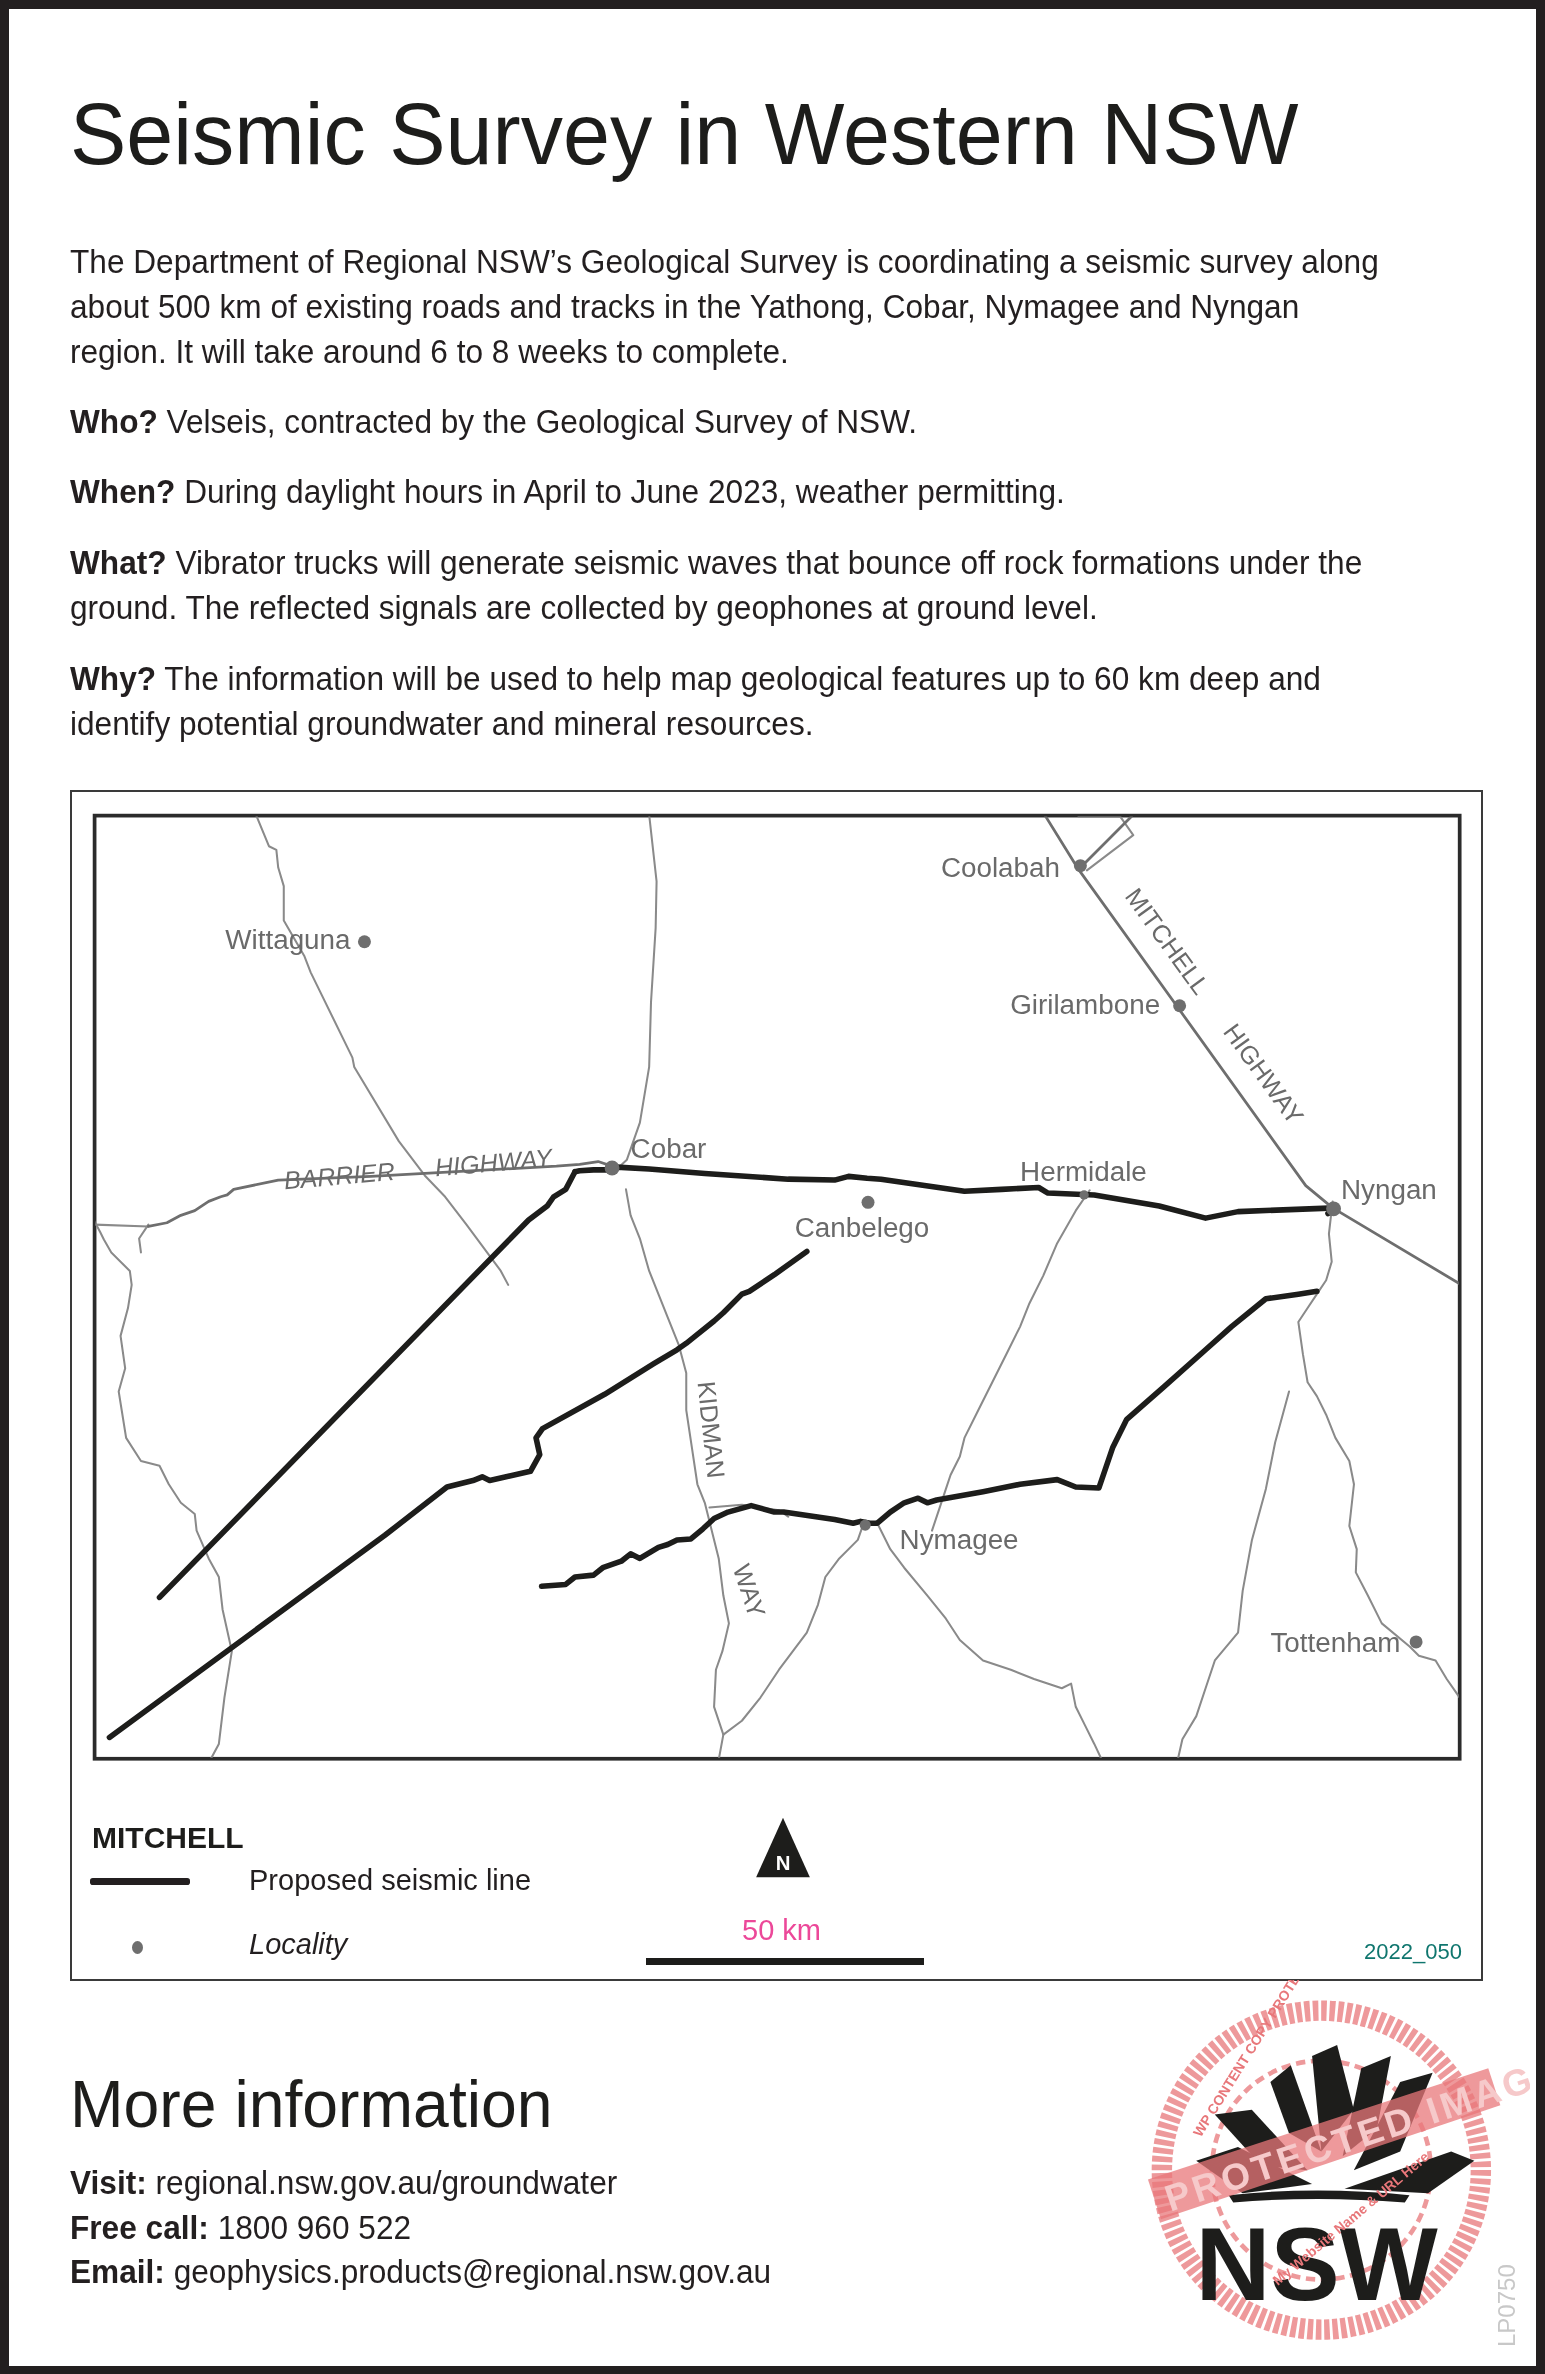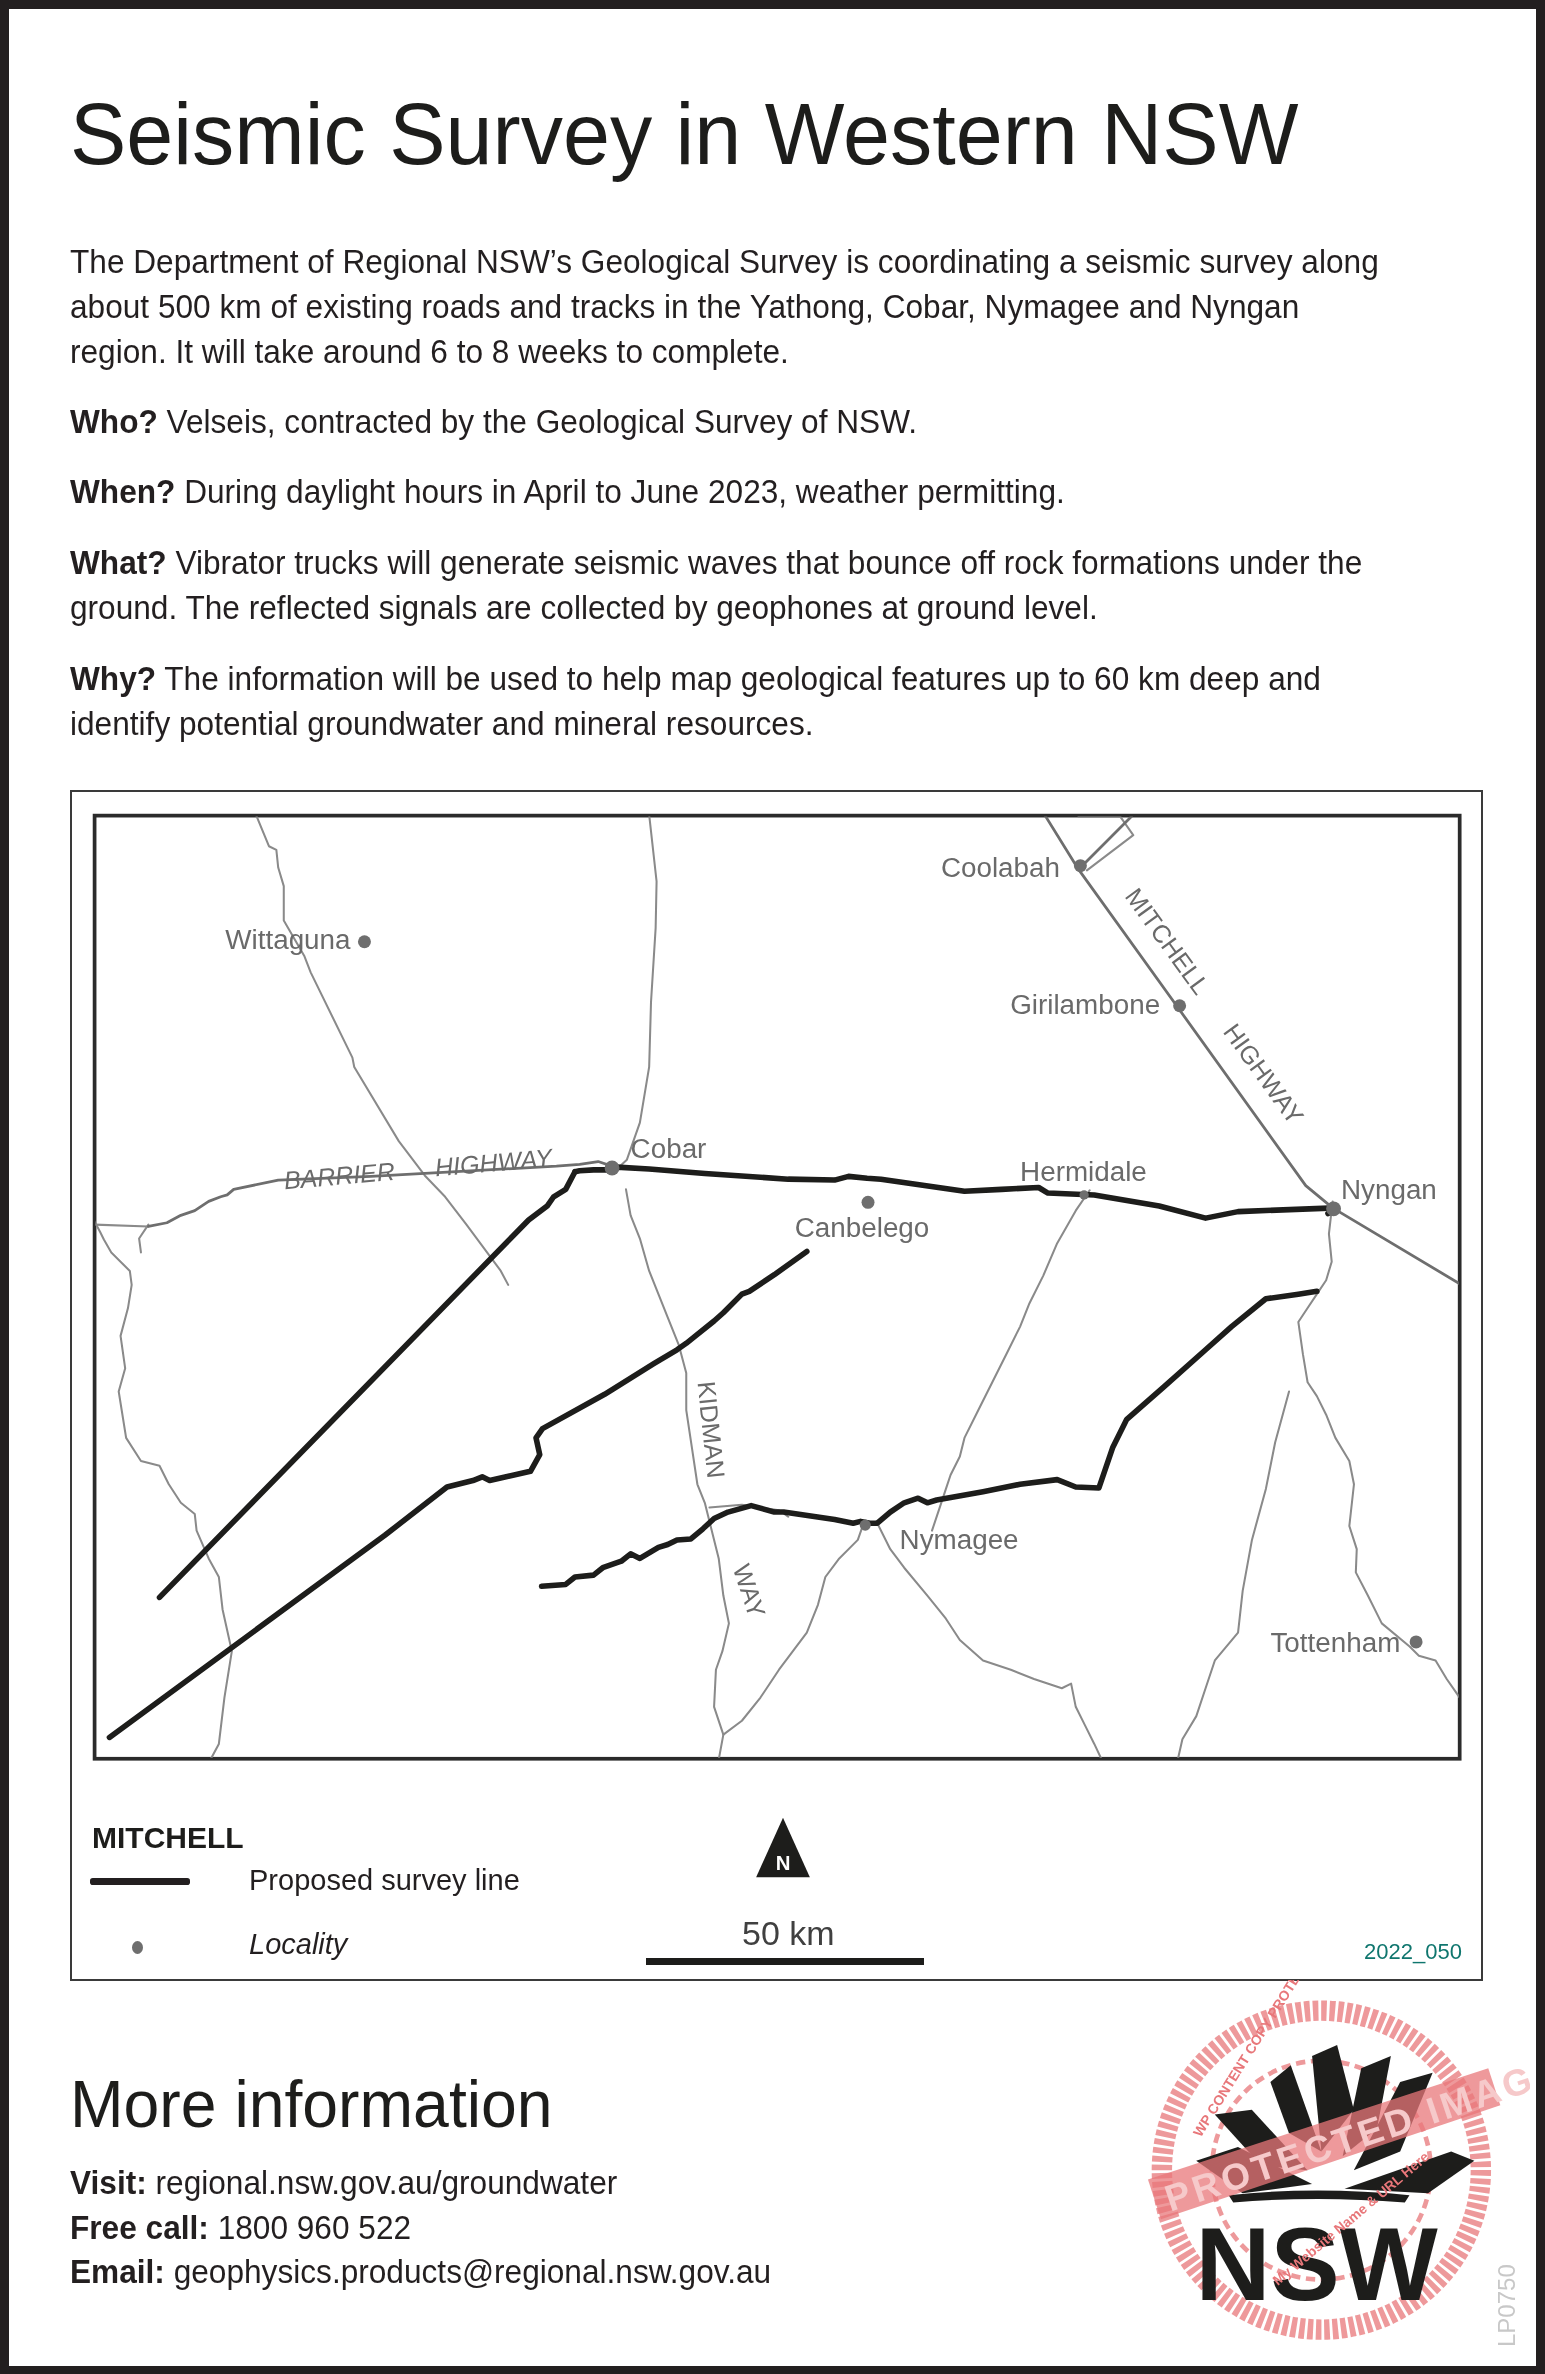--- a/index.html
+++ b/index.html
@@ -19,21 +19,21 @@
   .p-why { top: 656px; }
   .map-box { position: absolute; left: 70px; top: 790px; width: 1413px; height: 1191px;
              box-sizing: border-box; border: 2.8px solid #3a3a3a; }
   svg.map { position: absolute; left: 0; top: 0; width: 1545px; height: 2375px; pointer-events: none; }
   svg.map text { font-family: "Liberation Sans", sans-serif; }
   .legend-title { position: absolute; left: 92px; top: 1821px; font-size: 30px; font-weight: 700; color: #1d1d1b; }
   .legend-line-label { position: absolute; left: 249px; top: 1864px; font-size: 29px; color: #231f20; }
   .legend-locality-label { position: absolute; left: 249px; top: 1928px; font-size: 29px; color: #231f20; font-style: italic; }
   .legend-line-swatch { position: absolute; left: 90px; top: 1878px; width: 100px; height: 6.5px; background: #231f20; border-radius: 2.8px; }
   .legend-dot { position: absolute; left: 132px; top: 1941px; width: 11px; height: 13px; border-radius: 50%; background: #6e6e6e; }
-  .scale-label { position: absolute; left: 742px; top: 1914px; font-size: 34px; color: #404040; }
+  .scale-label { position: absolute; left: 742px; top: 1914px; font-size: 29px; color: #ec4899; }
   .scale-bar { position: absolute; left: 646px; top: 1958px; width: 278px; height: 6.5px; background: #1d1d1b; }
   .north-arrow { position: absolute; left: 754px; top: 1816px; width: 58px; height: 63px; }
   .map-code { position: absolute; left: 1364px; top: 1939px; font-size: 22px; color: #0f766e; }
   .more-title { position: absolute; left: 70px; top: 2065px; font-size: 67px; font-weight: 400; color: #1d1d1b;
                 transform: scaleX(0.96); transform-origin: left top; }
   .contact { position: absolute; left: 70px; font-size: 34px; color: #231f20; transform: scaleX(0.93); transform-origin: left top; white-space: nowrap; }
   .contact b { font-weight: 700; }
   .c-visit { top: 2163px; }
   .c-call { top: 2208px; }
   .c-email { top: 2252px; }
@@ -127,21 +127,21 @@
   <g fill="#6a6a6a" font-size="27">
     <text transform="translate(1212,966) rotate(54)">MITCHELL</text>
     <text transform="translate(1318,1112) rotate(54)">HIGHWAY</text>
     <text transform="translate(752,1490) rotate(84)">KIDMAN</text>
     <text transform="translate(790,1690) rotate(72)">WAY</text>
   </g>
 </svg>
 
 <div class="legend-title">MITCHELL</div>
 <div class="legend-line-swatch"></div>
-<div class="legend-line-label">Proposed survey line</div>
+<div class="legend-line-label">Proposed seismic line</div>
 <div class="legend-dot"></div>
 <div class="legend-locality-label">Locality</div>
 
 <svg class="north-arrow" viewBox="0 0 62 68">
   <polygon points="31,2 60,66 2,66" fill="#1d1d1b"></polygon>
   <text x="31" y="58" text-anchor="middle" font-family="Liberation Sans, sans-serif" font-weight="700" font-size="22" fill="#ffffff">N</text>
 </svg>
 <div class="scale-label">50 km</div>
 <div class="scale-bar"></div>
 <div class="map-code">2022_050</div>

